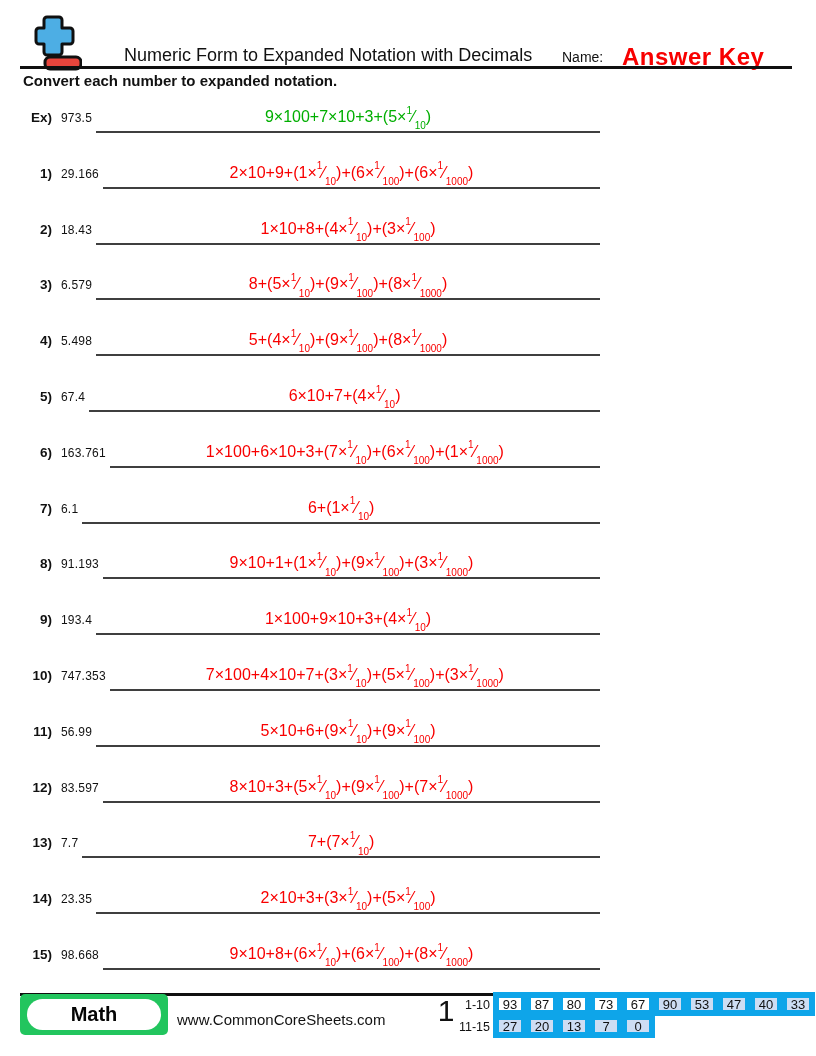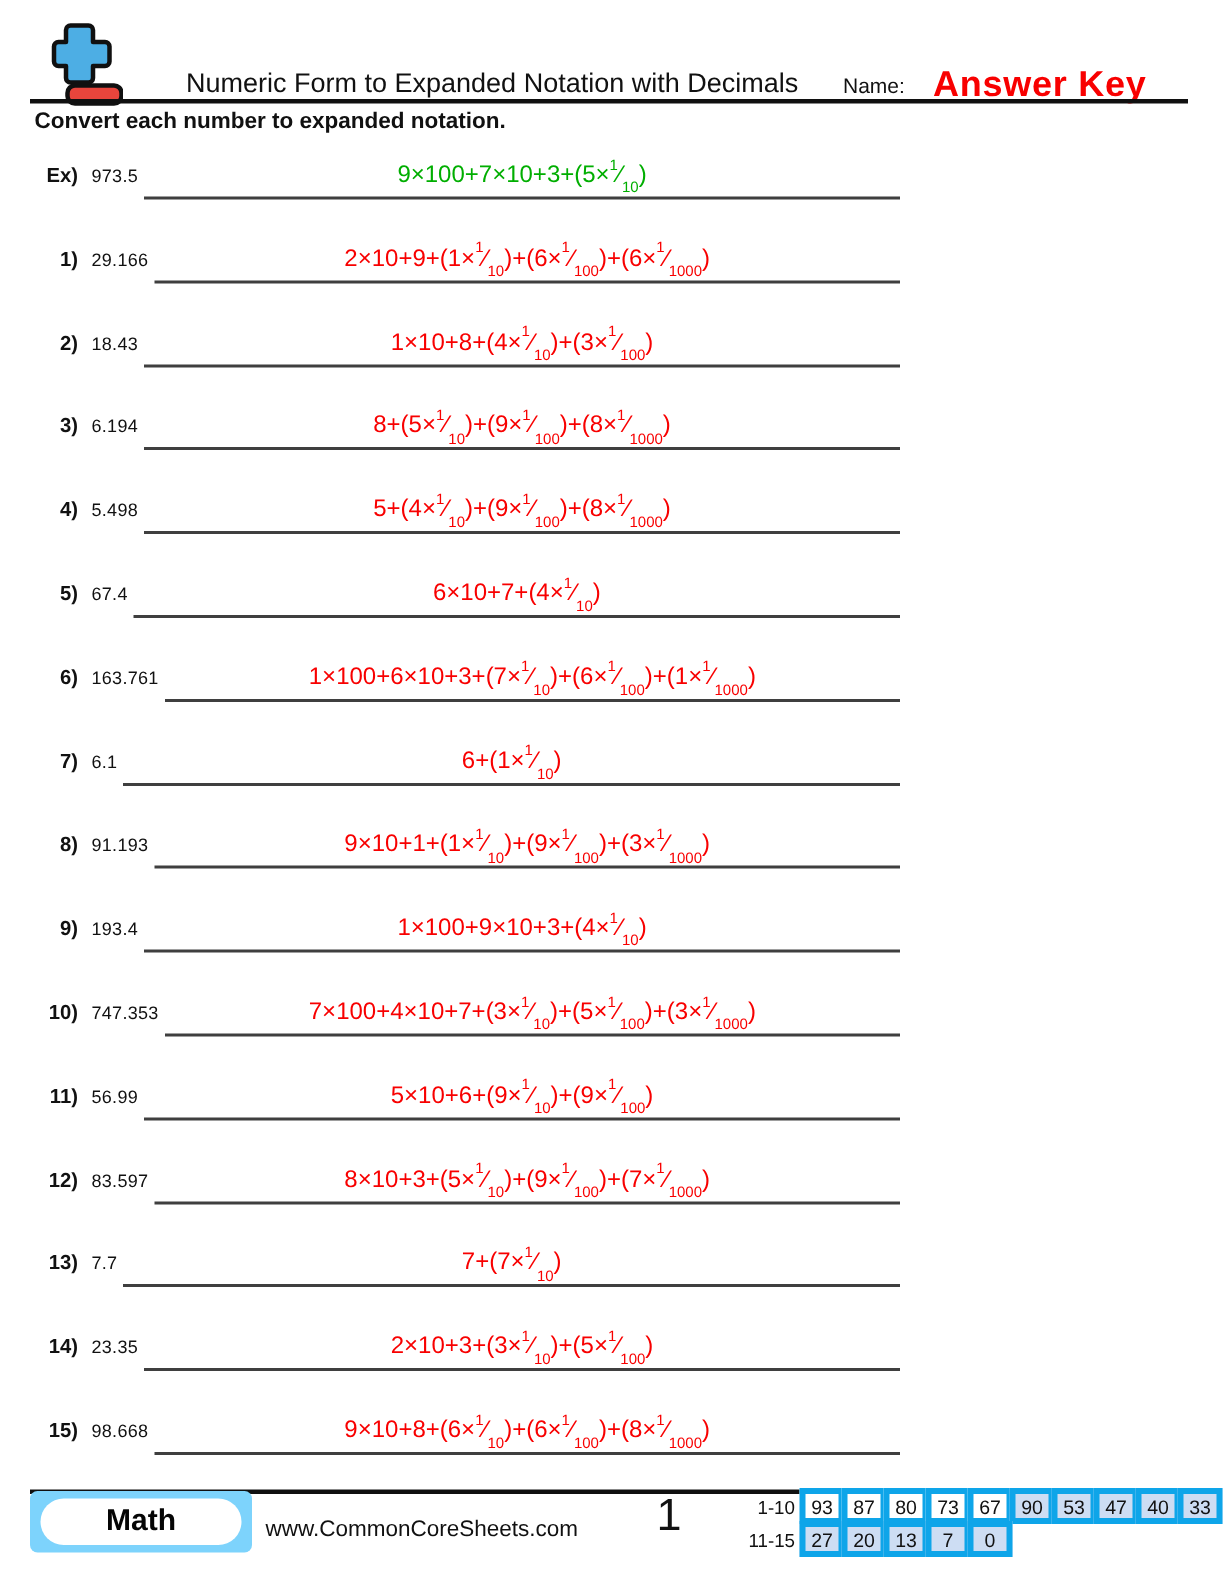--- a/index.html
+++ b/index.html
@@ -21,30 +21,30 @@
   .pval{flex:none;margin-left:9px;font-size:12px;letter-spacing:.2px;}
   .ansline{
     flex:1;margin-left:4px;text-align:center;border-bottom:2px solid #3f3f3f;
     padding-bottom:5px;font-size:16px;color:var(--red,#f40000);white-space:nowrap;
   }
   .ansline.example{color:var(--green,#00ae00);}
   .ans sup{font-size:10px;position:relative;top:-2px;line-height:0;}
   .ans sub{font-size:10px;position:relative;top:3px;line-height:0;}
   
   .footer-rule{position:absolute;left:20px;top:993px;width:772px;border-top:3px solid #101010;}
-  .math-badge{position:absolute;left:20px;top:994px;width:148px;height:41px;background:#7dd3fc;border-radius:5px;}
+  .math-badge{position:absolute;left:20px;top:994px;width:148px;height:41px;background:#22c55e;border-radius:5px;}
   .math-pill{position:absolute;left:7px;top:5px;right:7px;bottom:5px;background:#fff;border-radius:16px;
     display:flex;align-items:center;justify-content:center;font-size:20px;font-weight:bold;color:#050505;}
   .website{position:absolute;left:177px;top:1011px;font-size:15px;}
   .page-number{position:absolute;left:416px;top:994px;width:60px;text-align:center;font-size:30px;}
   .score{position:absolute;right:1px;top:994px;}
   .score-row{display:flex;align-items:stretch;height:22px;}
   .score-label{width:44px;text-align:right;padding-right:5px;font-size:12.5px;display:flex;align-items:center;justify-content:flex-end;}
   .score-cell{
-    width:22px;box-sizing:content-box;border:4px solid #0ea5e9;margin-left:-2px;margin-top:-2px;
+    width:22px;box-sizing:content-box;border:6px solid #0ea5e9;margin-left:-2px;margin-top:-2px;
     display:flex;align-items:center;justify-content:center;font-size:13px;background:#fff;height:auto;
   }
   .score-cell.hl{background:var(--scoreblue,#cdddf3);}
 </style>
 </head>
 <body>
 
 <div class="page">
 
   <div class="logo">
@@ -73,21 +73,21 @@
     </div>
 
     <div class="prow">
       <span class="pnum">2)</span>
       <span class="pval">18.43</span>
       <span class="ansline"><span class="ans">1×10+8+(4×<sup>1</sup>⁄<sub>10</sub>)+(3×<sup>1</sup>⁄<sub>100</sub>)</span></span>
     </div>
 
     <div class="prow">
       <span class="pnum">3)</span>
-      <span class="pval">6.194</span>
+      <span class="pval">6.579</span>
       <span class="ansline"><span class="ans">8+(5×<sup>1</sup>⁄<sub>10</sub>)+(9×<sup>1</sup>⁄<sub>100</sub>)+(8×<sup>1</sup>⁄<sub>1000</sub>)</span></span>
     </div>
 
     <div class="prow">
       <span class="pnum">4)</span>
       <span class="pval">5.498</span>
       <span class="ansline"><span class="ans">5+(4×<sup>1</sup>⁄<sub>10</sub>)+(9×<sup>1</sup>⁄<sub>100</sub>)+(8×<sup>1</sup>⁄<sub>1000</sub>)</span></span>
     </div>
 
     <div class="prow">

